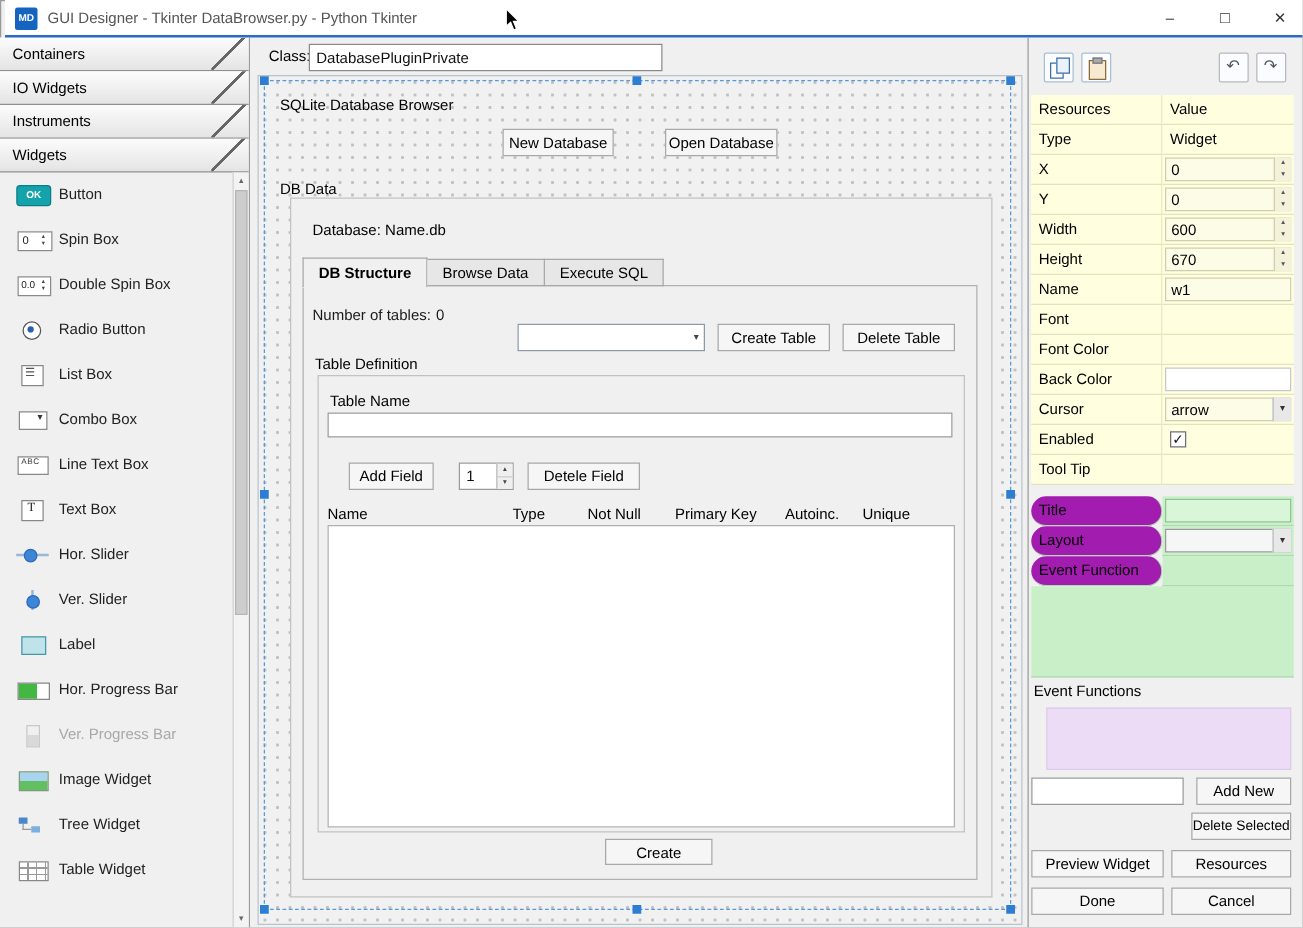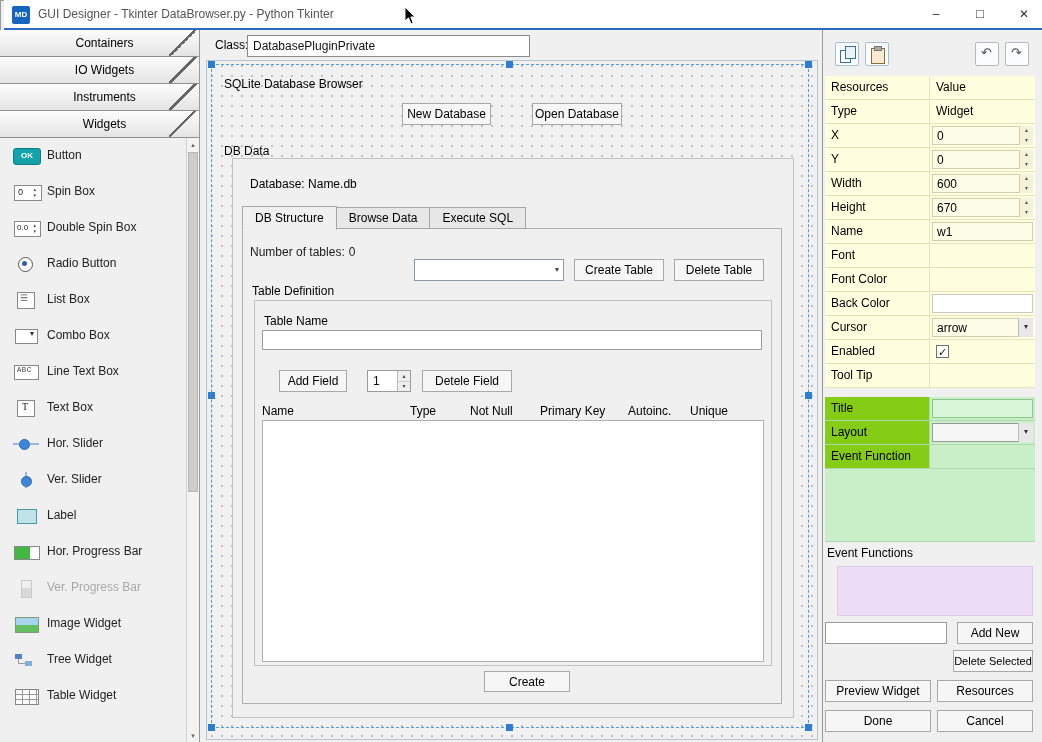--- a/index.html
+++ b/index.html
@@ -12,21 +12,21 @@
   .title-text{position:absolute;left:34px;top:0;line-height:28px;color:#555;}
   .win-controls{position:absolute;right:0;top:0;height:28px;display:flex;}
   .win-btn{width:44px;text-align:center;line-height:28px;color:#333;font-size:12px;}
   .win-min::before{content:"\2013";}
   .win-max::before{content:"\25A1";font-size:13px;}
   .win-close::before{content:"\2715";}
   .cursor{position:absolute;left:400px;top:6px;z-index:60;}
 
   
   .sidebar{position:absolute;left:0;top:30px;width:200px;height:712px;background:#f0f0f0;border-right:1px solid #9a9a9a;overflow:hidden;}
-  .acc-header{position:relative;height:27px;line-height:26px;padding-left:10px;background:linear-gradient(#fcfcfc,#e4e4e4);border-bottom:1px solid #8f8f8f;color:#000;text-align:center;}
+  .acc-header{position:relative;height:27px;line-height:26px;padding-left:10px;background:linear-gradient(#fcfcfc,#e4e4e4);border-bottom:1px solid #8f8f8f;color:#000;}
   .acc-header .diag{position:absolute;right:0;top:0;width:30px;height:100%;background:linear-gradient(135deg,transparent 44%,#666 44%,#666 50%,transparent 50%);}
   .widget-list{position:absolute;left:0;top:108px;width:187px;bottom:0;overflow:hidden;padding-top:10px;}
   .widget-item{height:36px;display:flex;align-items:flex-start;padding-left:13px;color:#222;}
   .widget-item.disabled{color:#a8a8a8;}
   .widget-item.disabled .wicon{opacity:.55;filter:grayscale(1);}
   .wicon{width:26px;height:16px;position:relative;margin-right:8px;flex:none;}
 
   .button-icon::before{content:"OK";position:absolute;left:0;top:0;width:26px;height:15px;background:#14a3ab;border:1px solid #0d7d85;border-radius:3px;color:#fff;font-size:8px;line-height:13px;text-align:center;font-weight:bold;}
   .spinbox-icon::before{content:"0";position:absolute;left:1px;top:1px;width:23px;height:14px;background:#fff;border:1px solid #8a8a8a;font-size:9px;line-height:12px;padding-left:3px;color:#222;}
   .spinbox-icon::after{content:"\25B4\A\25BE";white-space:pre;position:absolute;right:3px;top:2px;font-size:5px;line-height:6px;color:#444;}
@@ -78,21 +78,21 @@
   .handle{position:absolute;width:7px;height:7px;background:#2d7dd2;z-index:5;}
   .h-nw{left:-4px;top:-4px;} .h-n{left:calc(50% - 4px);top:-4px;} .h-ne{right:-4px;top:-4px;}
   .h-w{left:-4px;top:calc(50% - 4px);} .h-e{right:-4px;top:calc(50% - 4px);}
   .h-sw{left:-4px;bottom:-4px;} .h-s{left:calc(50% - 4px);bottom:-4px;} .h-se{right:-4px;bottom:-4px;}
 
   .flabel{position:absolute;white-space:nowrap;color:#000;}
   .btn{position:absolute;background:#f6f6f6;border:1px solid #a8a8a8;text-align:center;line-height:20px;color:#000;font-size:12px;}
   .frame{position:absolute;border:1px solid #c2c2c2;background:#f0f0f0;}
   .tabs{position:absolute;left:30px;top:140px;height:24px;display:flex;align-items:flex-end;z-index:2;}
   .tab{height:22px;line-height:21px;padding:0 12px;background:#e7e7e7;border:1px solid #a8a8a8;border-left:none;color:#000;}
-  .tab:first-child{border-left:1px solid #a8a8a8;}
+  .tab:first-child{border-left:1px solid #a8a8a8;font-weight:bold;}
   .tab.active{height:24px;line-height:23px;background:#f0f0f0;border-bottom:1px solid #f0f0f0;margin-bottom:-1px;}
   .tabpane{position:absolute;left:30px;top:163px;width:540px;height:476px;border:1px solid #b0b0b0;background:#f0f0f0;}
   .ntrow{position:absolute;left:38px;top:180px;display:flex;gap:4px;}
   .combo{position:absolute;background:#fff;border:1px solid #8a9aa8;line-height:20px;padding-left:5px;color:#111;}
   .combo .carrow{position:absolute;right:4px;top:0;line-height:20px;font-size:8px;color:#444;}
   .combo .carrow::before{content:"\25BE";}
   .tn-input{position:absolute;background:#fff;border:1px solid #9a9a9a;font-family:"Liberation Sans",sans-serif;font-size:12px;padding:0 4px;}
   .spinctl{position:absolute;background:#fff;border:1px solid #9a9a9a;}
   .spinctl .sval{position:absolute;left:5px;top:0;line-height:20px;color:#111;}
   .spin-btns{position:absolute;right:0;top:0;bottom:0;width:13px;border-left:1px solid #bbb;background:#efefef;}
@@ -124,21 +124,21 @@
   .pv-arrows{position:absolute;right:2px;top:2px;bottom:2px;width:14px;border-left:1px solid #cfcfae;background:#f4f2da;}
   .pv-arrows::before{content:"\25B4";position:absolute;top:0;left:0;right:0;text-align:center;font-size:6px;line-height:9px;color:#555;}
   .pv-arrows::after{content:"\25BE";position:absolute;bottom:0;left:0;right:0;text-align:center;font-size:6px;line-height:9px;color:#555;}
   .pv-swatch{position:absolute;left:2px;right:2px;top:2px;bottom:2px;background:#fff;border:1px solid #c8c8c8;}
   .pv-drop{position:absolute;left:2px;right:2px;top:2px;bottom:2px;border:1px solid #cfcfae;background:#fdfce6;line-height:18px;padding-left:4px;}
   .pv-droparrow{position:absolute;right:2px;top:2px;bottom:2px;width:15px;background:#e8e8e8;border-left:1px solid #bbb;text-align:center;font-size:8px;line-height:18px;color:#333;}
   .pv-droparrow::before{content:"\25BE";}
   .pv-check{position:absolute;left:6px;top:5px;width:13px;height:13px;background:#fff;border:1px solid #707070;font-size:11px;line-height:12px;text-align:center;color:#111;}
 
   .layout-grid-wrap{position:absolute;left:2px;top:367px;width:210px;}
-  .prop-row.green .prop-name{background:#84cc16;border-color:#aed8ae;}
+  .prop-row.green .prop-name{background:#a21caf;border-color:#aed8ae;border-radius:12px;}
   .prop-row.green .prop-val{background:#c8efc8;border-color:#aed8ae;}
   .prop-row.green .pv-ginput{position:absolute;left:2px;right:2px;top:2px;bottom:2px;background:#d9f6d9;border:1px solid #8fc48f;}
   .prop-row.green .pv-drop{background:#f6f6f6;border-color:#9a9a9a;}
   .green-filler{height:73px;background:#c8efc8;border-bottom:1px solid #aed8ae;}
 
   .ef-label{position:absolute;left:4px;top:516px;color:#000;}
   .ef-list{position:absolute;left:14px;top:536px;width:196px;height:50px;background:#ecdcf5;border:1px solid #ddcbe8;}
   .ef-input{position:absolute;left:2px;top:592px;width:122px;height:22px;border:1px solid #9a9a9a;background:#fff;font-family:"Liberation Sans",sans-serif;font-size:12px;padding:0 4px;}
   .ef-add{left:134px;top:592px;width:76px;height:22px;}
   .ef-del{left:130px;top:620px;width:80px;height:22px;font-size:11px;}

